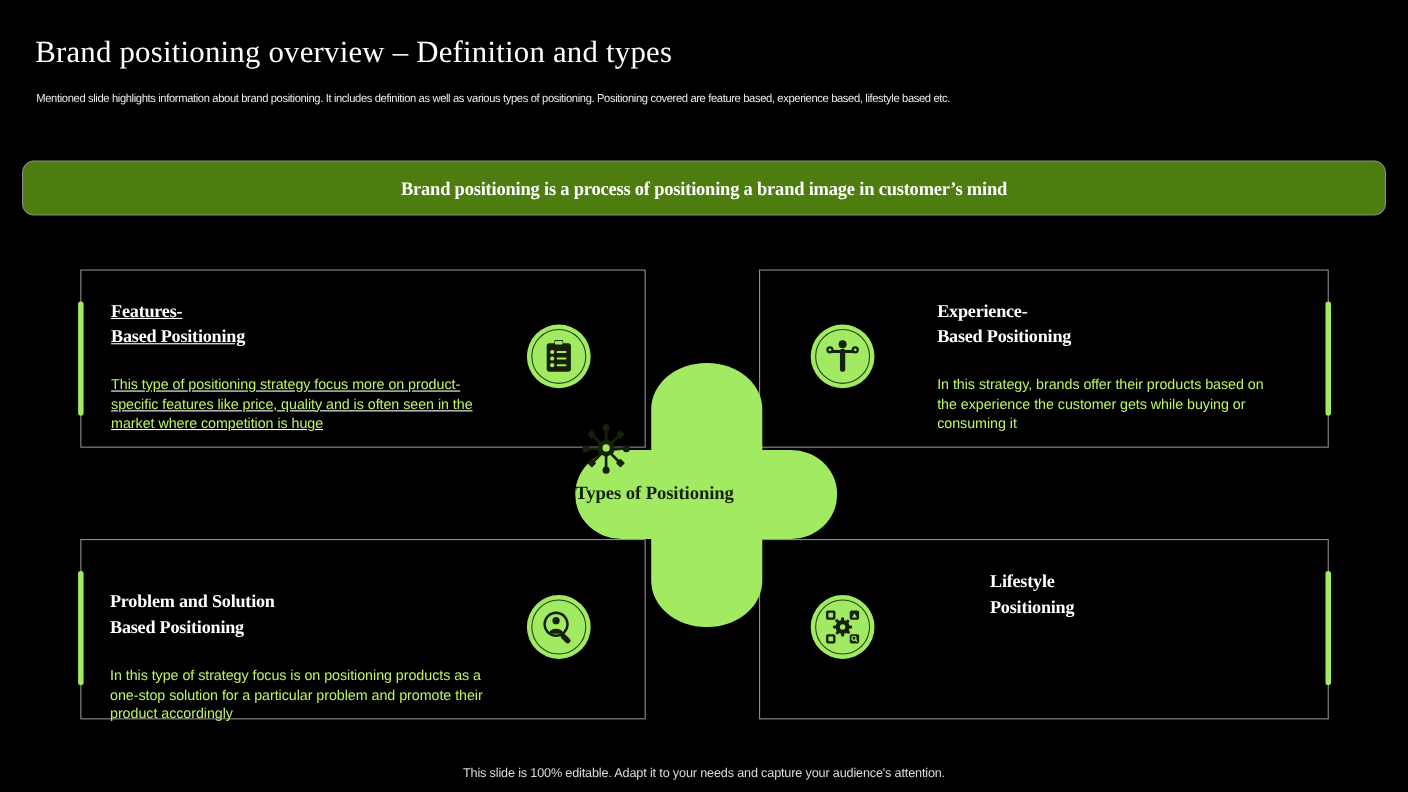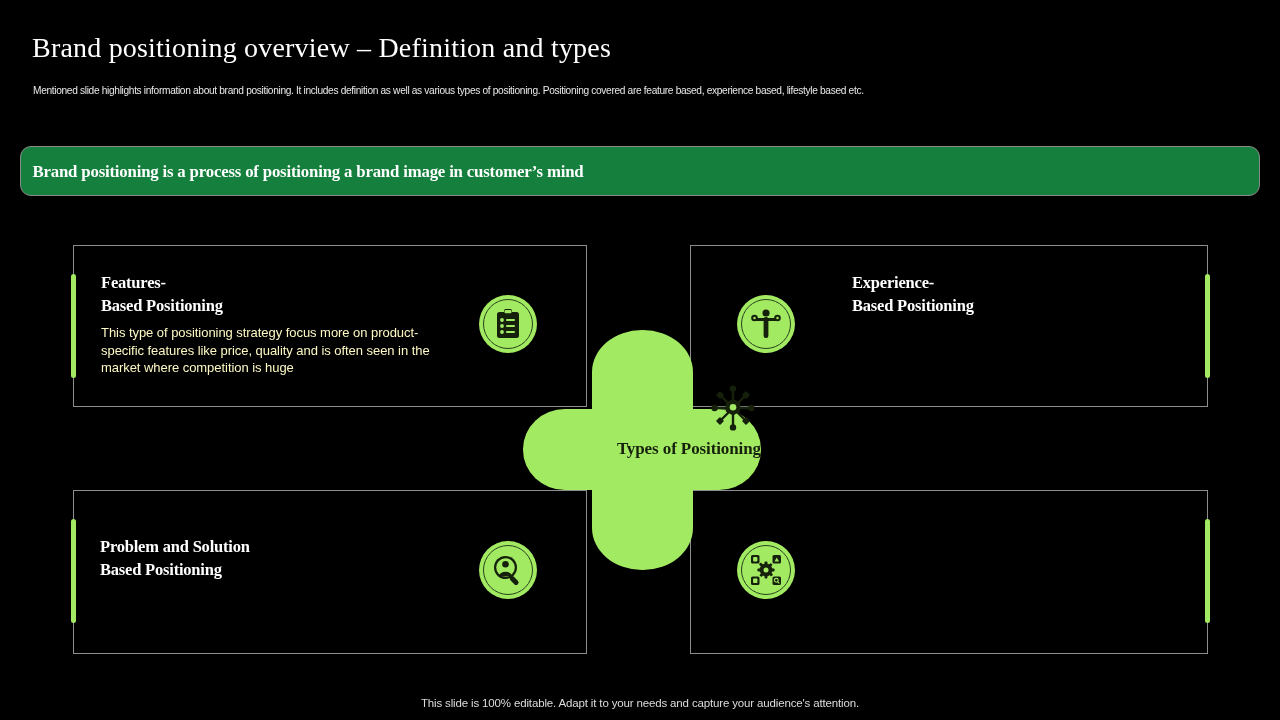--- a/index.html
+++ b/index.html
@@ -47,24 +47,24 @@
   
   #definition-banner {
     position: absolute;
     left: 20px;
     top: 146px;
     width: 1240px;
     height: 50px;
     box-sizing: border-box;
     border: 1px solid #8a8a8a;
     border-radius: 11px;
-    background: #15803d;
+    background: #4d7c0f;
     display: flex;
     align-items: center;
-    justify-content: flex-start;
+    justify-content: center;
   }
   #definition-banner .banner-text {
     font-family: "Liberation Serif", serif;
     font-weight: bold;
     font-size: 17.5px;
     letter-spacing: -0.2px;
     color: #ffffff;
     transform: scaleX(0.96);
   }
 
@@ -96,21 +96,21 @@
     border-radius: 42px / 40px;
   }
   .cross-inner {
     position: absolute;
     left: 0;
     top: 0;
     width: 238px;
     height: 240px;
     display: flex;
     flex-direction: column;
-    align-items: flex-end;
+    align-items: flex-start;
     justify-content: flex-start;
     padding-top: 52px;
     box-sizing: border-box;
   }
   .cross-icon {
     width: 56px;
     height: 52px;
     display: block;
   }
   .cross-label {
@@ -147,40 +147,40 @@
   }
   .accent-bar.left  { left: 71px; }
   .accent-bar.right { left: 1205px; }
   .accent-bar.row-top { top: 274px; }
   .accent-bar.row-bot { top: 519px; }
 
   .card-body {
     position: absolute;
     z-index: 4;
   }
-  .card-body.tl { left: 101px; top: 272px; width: 345px; }
+  .card-body.tl { left: 101px; top: 272px; width: 345px; text-decoration: underline; }
   .card-body.tr { left: 852px; top: 272px; width: 310px; }
   .card-body.bl { left: 100px; top: 536px; width: 345px; }
   .card-body.br { left: 900px; top: 518px; width: 310px; }
 
   .card-title {
     font-family: "Liberation Serif", serif;
     font-weight: bold;
     font-size: 16.5px;
     line-height: 22.5px;
     color: #ffffff;
     letter-spacing: -0.2px;
     white-space: pre-line;
   }
   .card-desc {
-    margin-top: 7px;
+    margin-top: 24px;
     font-family: "Liberation Sans", sans-serif;
     font-size: 13px;
     line-height: 17.5px;
-    color: #fef9c3;
+    color: #bef264;
     letter-spacing: -0.05px;
   }
 
   
   .icon-badge {
     position: absolute;
     width: 58px;
     height: 58px;
     border-radius: 50%;
     background: #a3ea63;
@@ -242,28 +242,32 @@
 
 <div class="card-body tl">
   <div class="card-title">Features-
 Based Positioning</div>
   <div class="card-desc">This type of positioning strategy focus more on product-specific features like price, quality and is often seen in the market where competition is huge</div>
 </div>
 
 <div class="card-body tr">
   <div class="card-title">Experience-
 Based Positioning</div>
+  <div class="card-desc">In this strategy, brands offer their products based on the experience the customer gets while buying or consuming it</div>
 </div>
 
 <div class="card-body bl">
   <div class="card-title">Problem and Solution
 Based Positioning</div>
+  <div class="card-desc">In this type of strategy focus is on positioning products as a one-stop solution for a particular problem and promote their product accordingly</div>
 </div>
 
 <div class="card-body br">
+  <div class="card-title">Lifestyle
+Positioning</div>
 </div>
 
 <div class="icon-badge features">
   <span>
     <svg width="26" height="30" viewBox="0 0 26 30" fill="none">
       <rect x="2" y="3" width="22" height="26" rx="2.5" fill="#16210c"></rect>
       <rect x="9" y="0" width="8" height="5" rx="1.6" fill="#16210c"></rect>
       <rect x="9.5" y="1" width="7" height="3.2" rx="1" fill="#a3ea63"></rect>
       <circle cx="7" cy="11" r="1.9" fill="#a3ea63"></circle>
       <rect x="11" y="10.1" width="9" height="1.8" rx="0.9" fill="#a3ea63"></rect>

